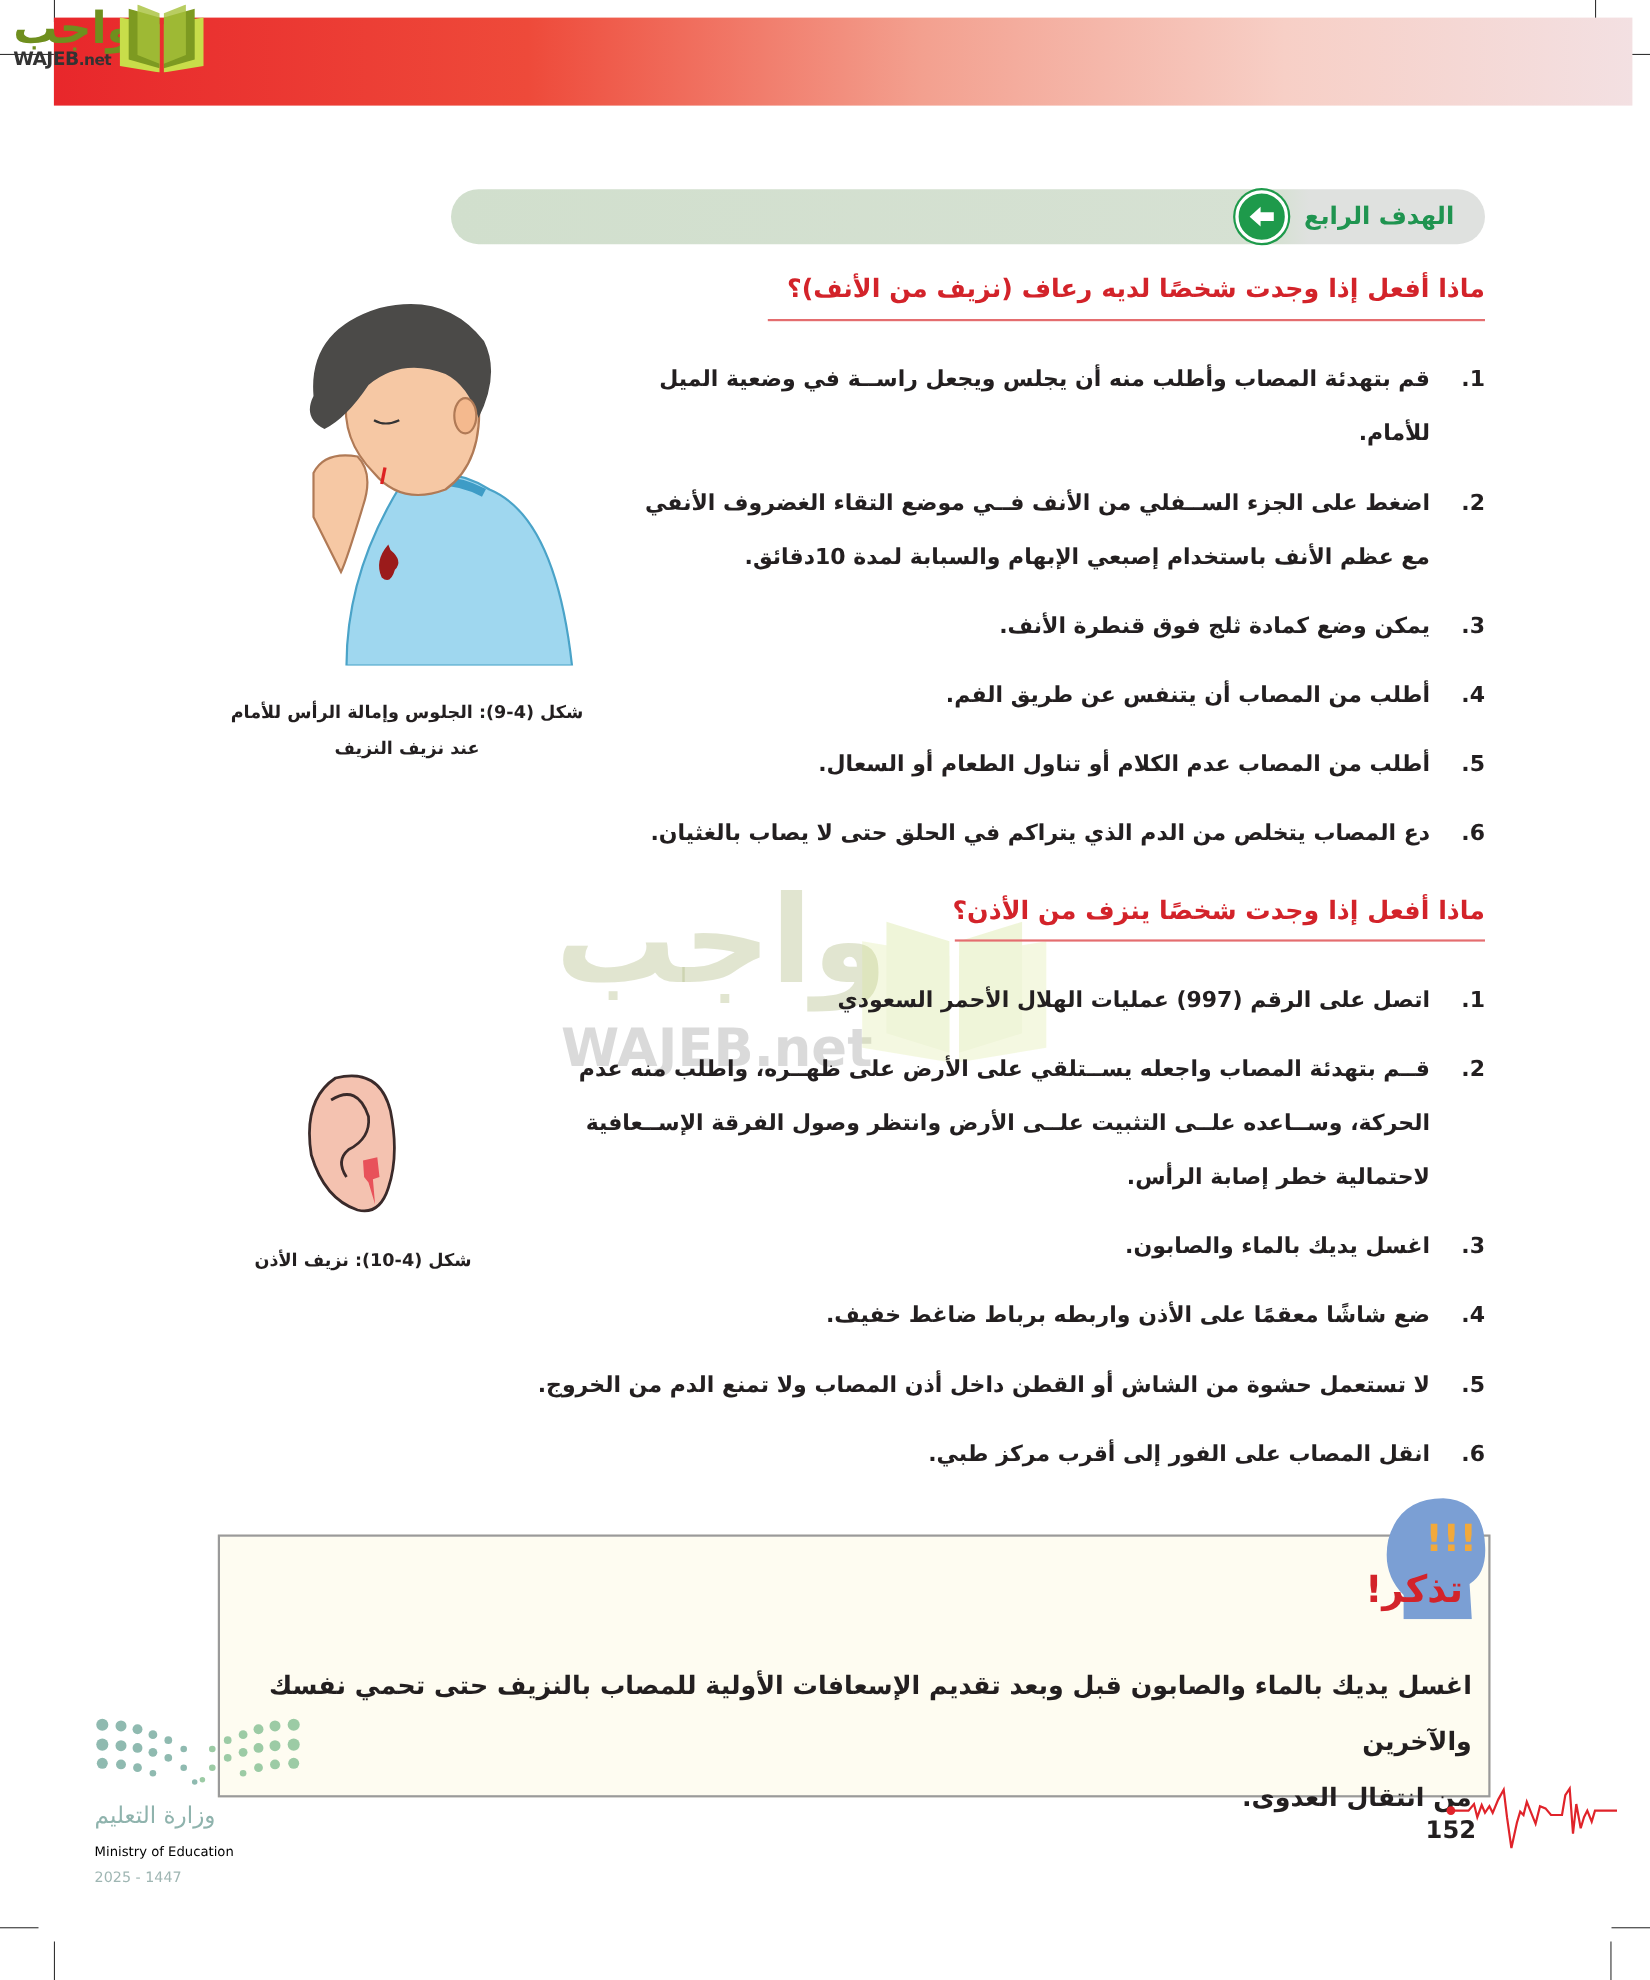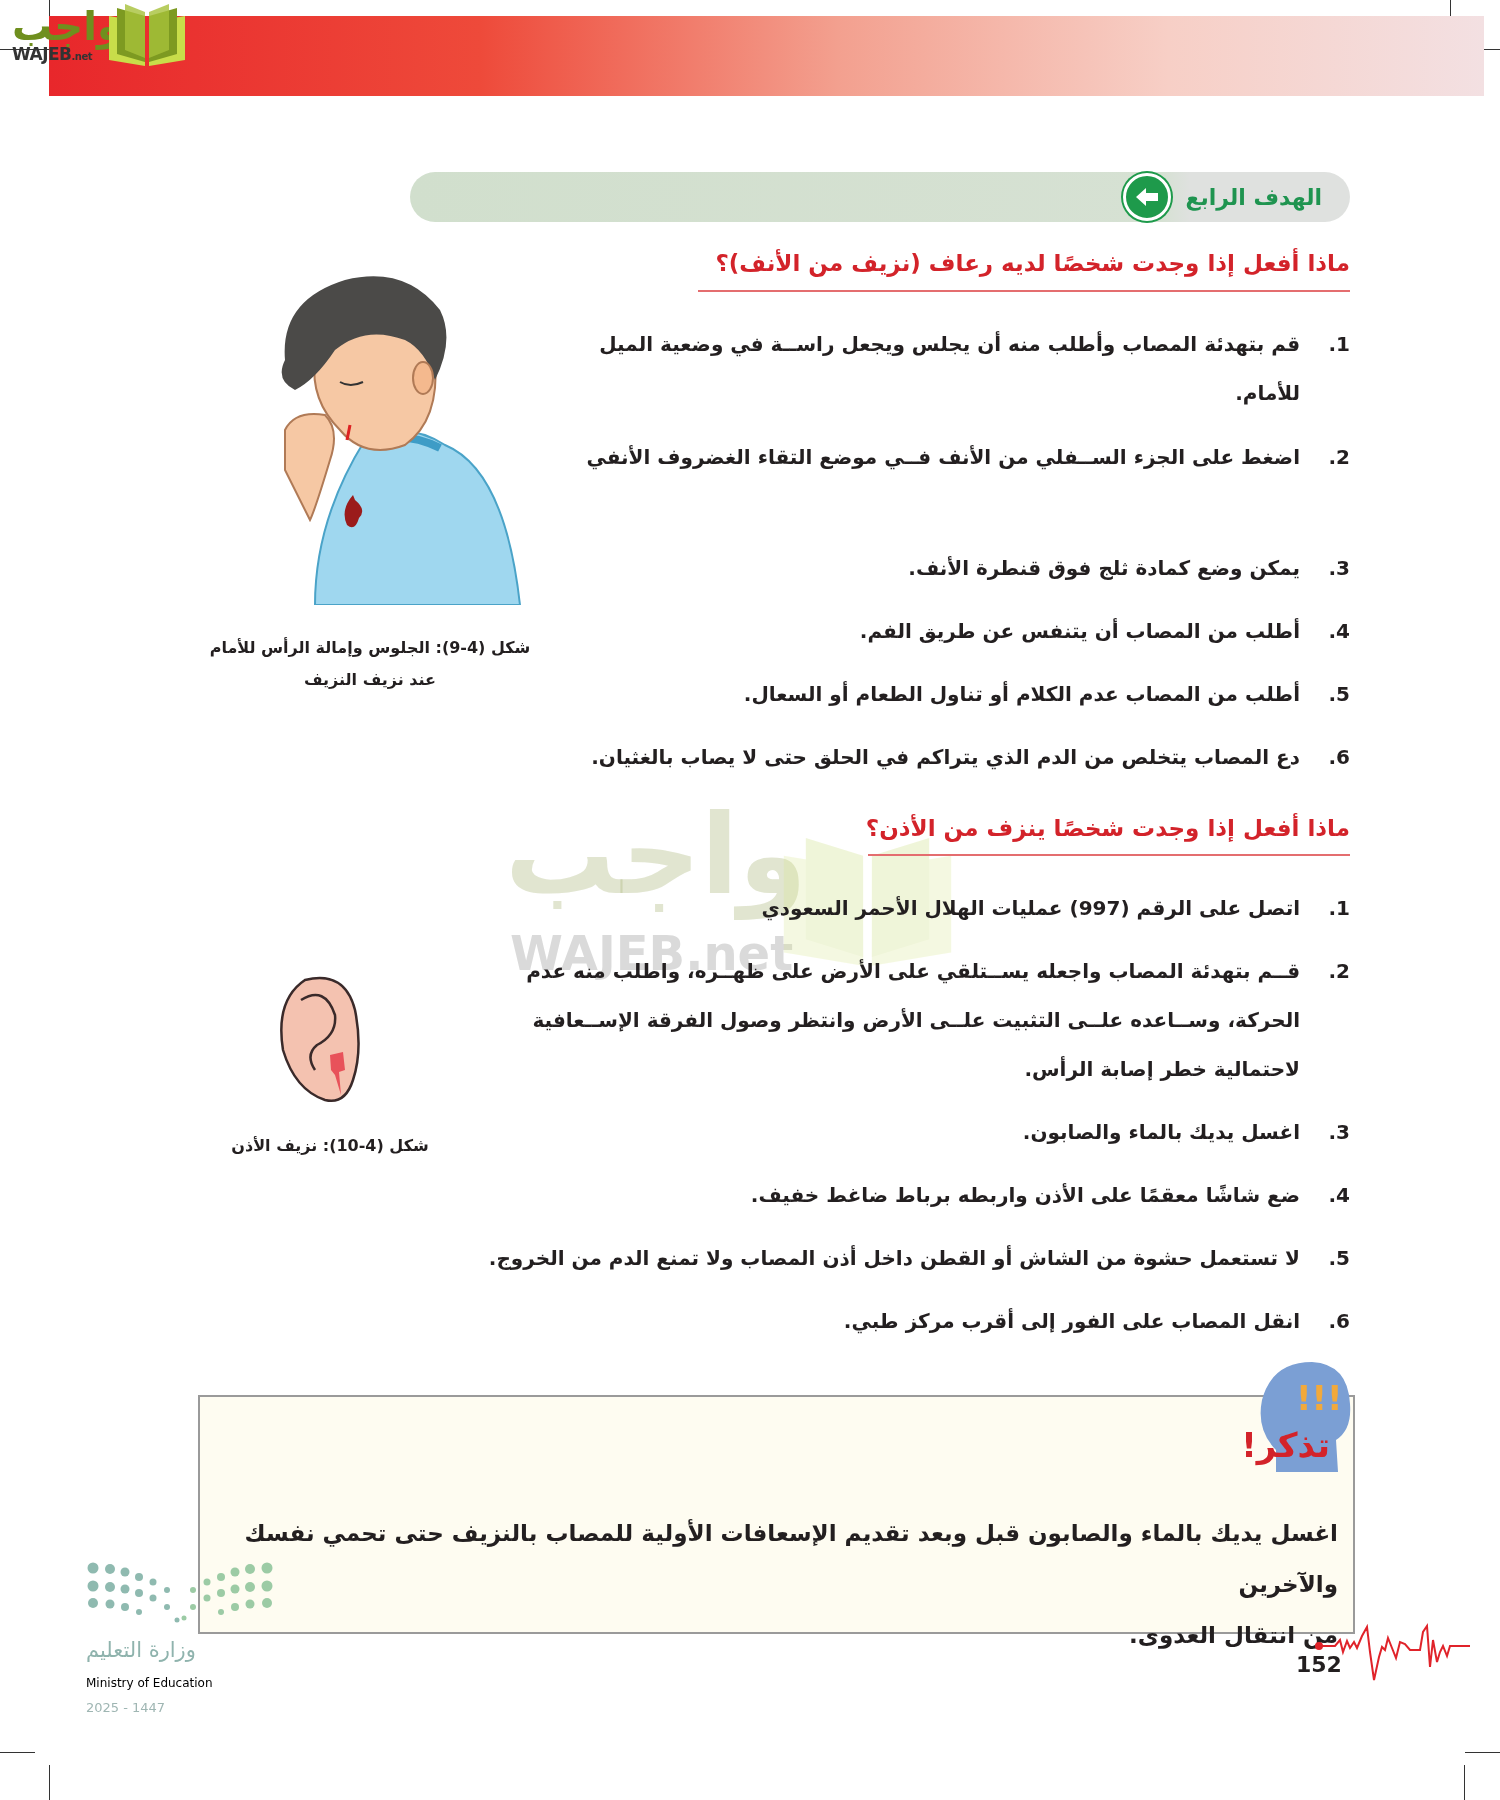--- a/index.html
+++ b/index.html
@@ -10,21 +10,21 @@
     
     .crop { position: absolute; background: #333; }
 
     
     .header-band { left: 49px; top: 16px; width: 1435px; height: 80px;
       background: linear-gradient(to right, #e8272b 0%, #ee4a3a 30%, #f3a08f 55%, #f7cfc6 78%, #f3e0e2 100%); }
 
     
     .logo-ar { left: 12px; top: 6px; font-size: 40px; font-weight: bold; color: #6f8f1e; line-height: 1; }
     .logo-en { left: 12px; top: 44px; font-size: 17px; font-weight: bold; color: #333; letter-spacing: -0.5px; }
-    .logo-en small { font-size: 10px; }
+    .logo-en small { font-size: 14px; }
     .logo-book { left: 105px; top: 4px; width: 84px; height: 62px; }
 
     
     .objective { left: 410px; top: 172px; width: 940px; height: 50px; border-radius: 25px;
       background: linear-gradient(to left, #dfe1df 0%, #dfe1df 17%, #d6e1d3 20%, #d1dfcd 100%);
       direction: rtl; display: flex; align-items: center; }
     .objective .goal-label { color: #1f9450; font-weight: bold; font-size: 22px; margin-right: 28px; }
     .objective .arrow-btn { width: 42px; height: 42px; border-radius: 50%; background: #1e9a4b;
       border: 3px solid #fff; box-shadow: 0 0 0 2px #1e9a4b; margin: 0 14px; display: flex;
       align-items: center; justify-content: center; }
@@ -98,21 +98,21 @@
 <div class="abs section-title" style="right:150px;top:250px;">ماذا أفعل إذا وجدت شخصًا لديه رعاف (نزيف من الأنف)؟</div>
 <div class="abs section-rule" style="left:698px;top:290px;width:652px;"></div>
 
 <div class="abs steps" style="right:150px;top:320px;width:780px;height:470px;">
   <div class="step" style="top:0;">
     <span class="num">1.</span><span class="txt">قم بتهدئة المصاب وأطلب منه أن يجلس ويجعل راســة في وضعية الميل</span><br>
     <span class="num"></span><span class="txt">للأمام.</span>
   </div>
   <div class="step" style="top:113px;">
     <span class="num">2.</span><span class="txt">اضغط على الجزء الســفلي من الأنف فــي موضع التقاء الغضروف الأنفي</span><br>
-    <span class="num"></span>
+    <span class="num"></span><span class="txt">مع عظم الأنف باستخدام إصبعي الإبهام والسبابة لمدة 10دقائق.</span>
   </div>
   <div class="step" style="top:224px;">
     <span class="num">3.</span><span class="txt">يمكن وضع كمادة ثلج فوق قنطرة الأنف.</span>
   </div>
   <div class="step" style="top:287px;">
     <span class="num">4.</span><span class="txt">أطلب من المصاب أن يتنفس عن طريق الفم.</span>
   </div>
   <div class="step" style="top:350px;">
     <span class="num">5.</span><span class="txt">أطلب من المصاب عدم الكلام أو تناول الطعام أو السعال.</span>
   </div>

